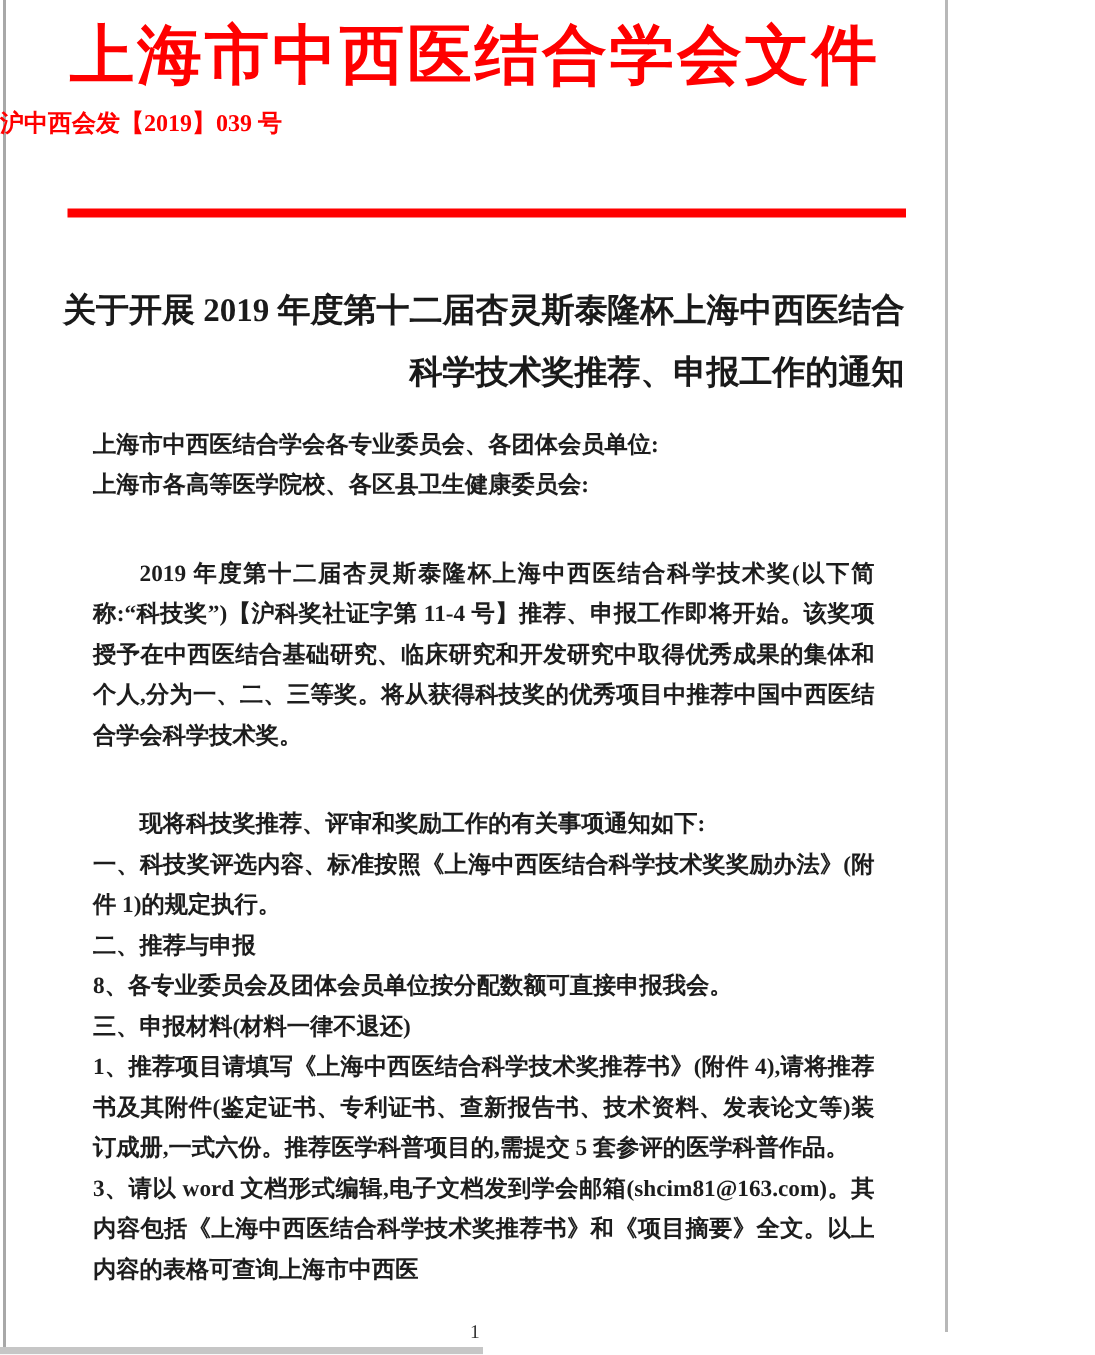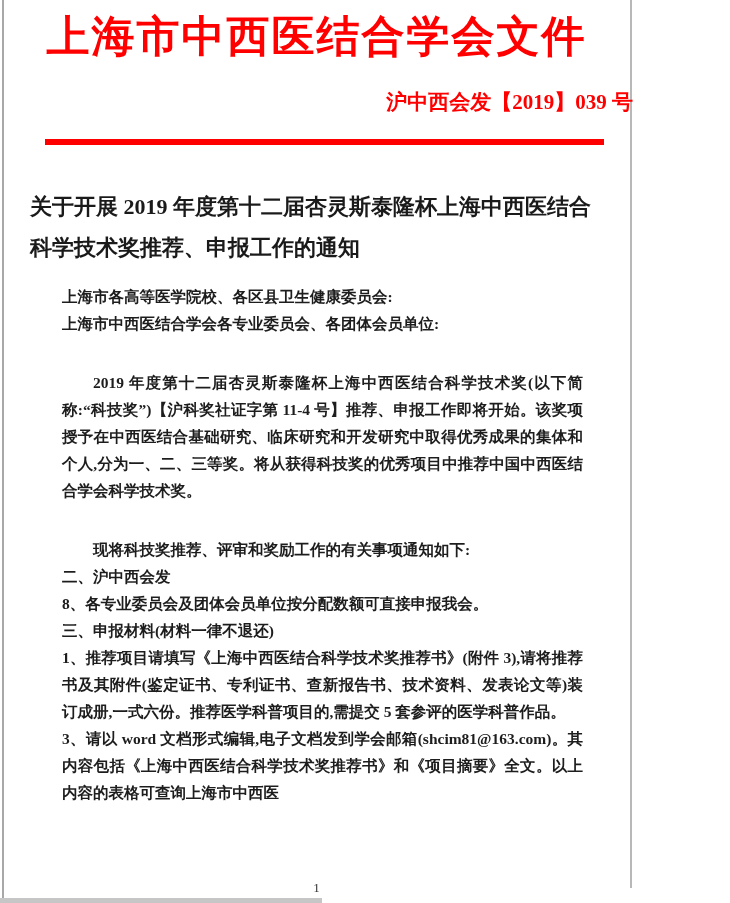--- a/index.html
+++ b/index.html
@@ -32,35 +32,35 @@
   .org-title {
     position: absolute; top: 8px; left: 0; right: 0;
     text-align: center;
     color: #ff0000;
     font-size: 43px;
     font-weight: bold;
     letter-spacing: 2px;
     white-space: nowrap;
   }
   .doc-number {
-    position: absolute; top: 88px; left: 0; right: 0;
-    text-align: right;
+    position: absolute; top: 72px; left: 0; right: 0;
+    text-align: left;
     color: #ff0000;
-    font-size: 21px;
+    font-size: 16px;
     font-weight: bold;
     white-space: nowrap;
   }
   .red-rule {
     position: absolute; top: 139px; left: 45px; right: 29px; height: 6px;
     background: #ff0000;
   }
   .doc-title {
     position: absolute; top: 186px; left: 30px; right: 30px;
     margin: 0;
-    text-align: left;
+    text-align: right;
     color: #1a1a1a;
     font-size: 22px;
     font-weight: bold;
     line-height: 41px;
   }
   .body-text {
     position: absolute; top: 283px; left: 62px; right: 50px;
     color: #1d1d1d;
     font-size: 15.5px;
     font-weight: bold;
@@ -97,26 +97,27 @@
   <div class="doc-number">沪中西会发【2019】039 号</div>
 
   <div class="red-rule"></div>
 
   <h1 class="doc-title">
     <span>关于开展 2019 年度第十二届杏灵斯泰隆杯上海中西医结合</span><br>
     <span>科学技术奖推荐、申报工作的通知</span>
   </h1>
 
   <div class="body-text">
+    <p>上海市中西医结合学会各专业委员会、各团体会员单位:</p>
     <p>上海市各高等医学院校、各区县卫生健康委员会:</p>
-    <p>上海市中西医结合学会各专业委员会、各团体会员单位:</p>
     <p class="indent">2019 年度第十二届杏灵斯泰隆杯上海中西医结合科学技术奖(以下简称:“科技奖”)【沪科奖社证字第 11-4 号】推荐、申报工作即将开始。该奖项授予在中西医结合基础研究、临床研究和开发研究中取得优秀成果的集体和个人,分为一、二、三等奖。将从获得科技奖的优秀项目中推荐中国中西医结合学会科学技术奖。</p>
     <p class="indent">现将科技奖推荐、评审和奖励工作的有关事项通知如下:</p>
-    <p>二、沪中西会发</p>
+    <p>一、科技奖评选内容、标准按照《上海中西医结合科学技术奖奖励办法》(附件 1)的规定执行。</p>
+    <p>二、推荐与申报</p>
     <p>8、各专业委员会及团体会员单位按分配数额可直接申报我会。</p>
     <p>三、申报材料(材料一律不退还)</p>
-    <p>1、推荐项目请填写《上海中西医结合科学技术奖推荐书》(附件 3),请将推荐书及其附件(鉴定证书、专利证书、查新报告书、技术资料、发表论文等)装订成册,一式六份。推荐医学科普项目的,需提交 5 套参评的医学科普作品。</p>
+    <p>1、推荐项目请填写《上海中西医结合科学技术奖推荐书》(附件 4),请将推荐书及其附件(鉴定证书、专利证书、查新报告书、技术资料、发表论文等)装订成册,一式六份。推荐医学科普项目的,需提交 5 套参评的医学科普作品。</p>
     <p>3、请以 word 文档形式编辑,电子文档发到学会邮箱(shcim81@163.com)。其内容包括《上海中西医结合科学技术奖推荐书》和《项目摘要》全文。以上内容的表格可查询上海市中西医</p>
   </div>
 
   <div class="page-number">1</div>
 
 </div>
 
 </body></html>

